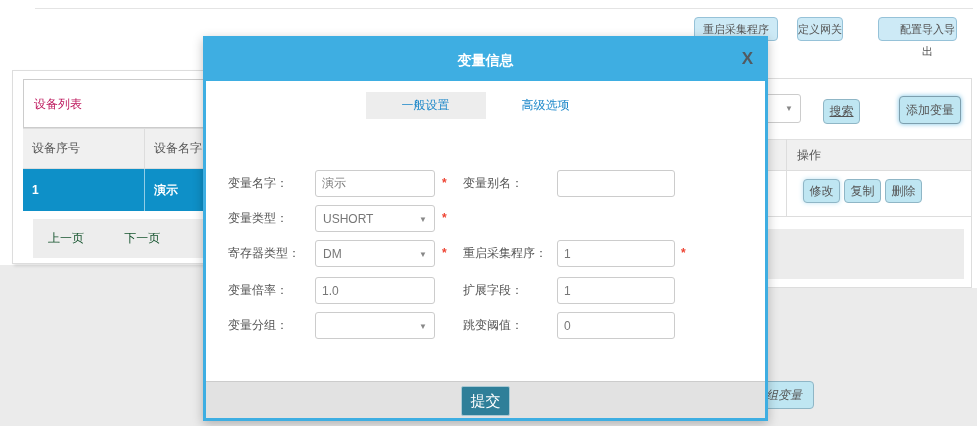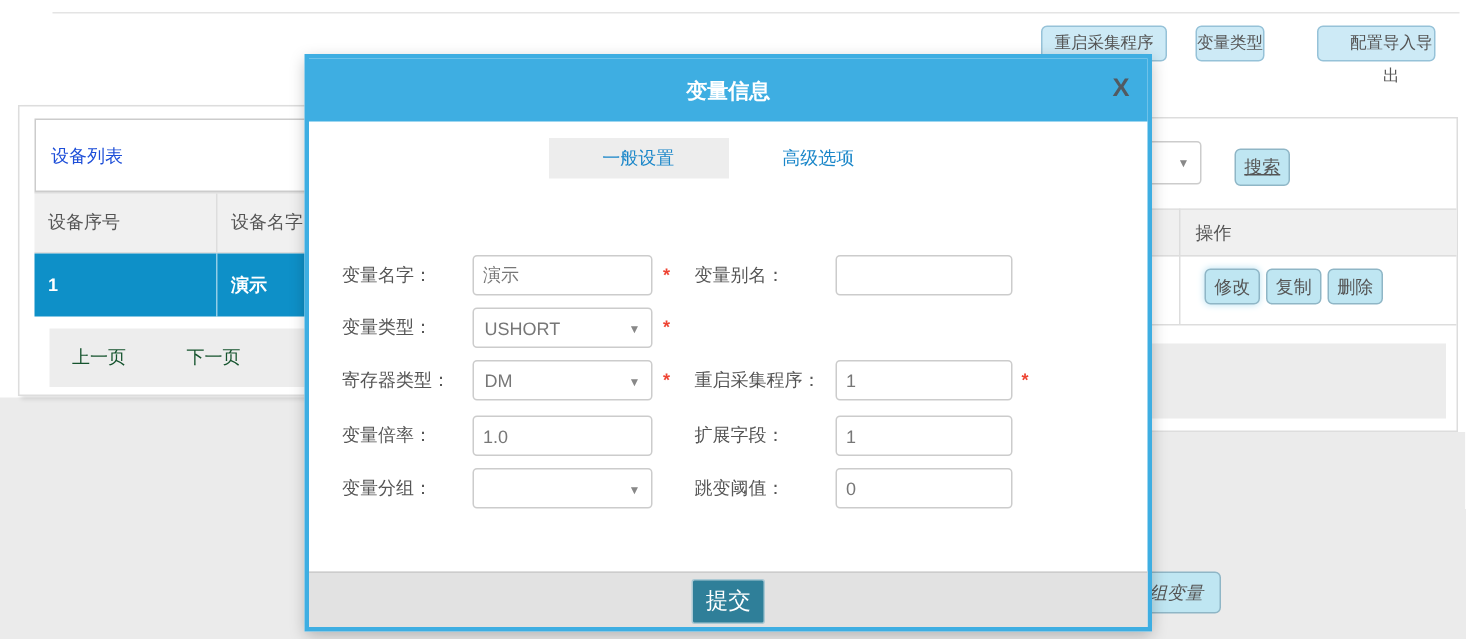--- a/index.html
+++ b/index.html
@@ -16,21 +16,21 @@
   .btn-config{left:878px;width:79px;padding-left:20px;}
 
   
   .gray-left{left:0;top:265px;width:488px;bottom:0;background:#ebebeb;}
   .gray-right{left:488px;top:288px;right:0;bottom:0;background:#ebebeb;}
 
   
   .device-panel{left:12px;top:70px;width:476px;height:194px;background:#fff;border:1px solid #ddd;
                 box-shadow:2px 2px 3px rgba(0,0,0,.12);}
   .dp-titlebox{left:10px;right:14px;top:8px;height:49px;background:#fff;border:1px solid #ccc;}
-  .dp-title{left:10px;top:16px;color:#1d4ed8;}
+  .dp-title{left:10px;top:16px;color:#be185d;}
   .dp-cutinput{left:184px;top:26px;width:56px;height:28px;background:#fff;border:1px solid #ccc;border-radius:3px;}
   .dp-header{left:10px;right:14px;top:57px;height:41px;background:#f0f0f0;
              border-top:1px solid #ddd;border-bottom:1px solid #ddd;display:flex;align-items:center;}
   .dp-header .c1{width:112px;padding-left:9px;border-right:1px solid #ddd;height:100%;line-height:39px;}
   .dp-header .c2{padding-left:9px;}
   .dp-row{left:10px;right:14px;top:98px;height:42px;background:#0e90c8;color:#fff;font-weight:bold;
           display:flex;align-items:center;cursor:pointer;}
   .dp-row .c1{width:112px;padding-left:9px;border-right:1px solid rgba(255,255,255,.55);height:100%;line-height:42px;}
   .dp-row .c2{padding-left:9px;}
   .dp-pager{left:20px;right:14px;top:148px;height:39px;background:#ededed;line-height:39px;white-space:nowrap;}
@@ -85,21 +85,21 @@
             color:#fff;border:1px solid #aac9d4;border-radius:2px;cursor:pointer;font-size:15px;}
 </style>
 </head>
 <body>
 
 <div id="app">
 
   <div class="abs topline"></div>
 
   <div class="abs top-btn btn-restart">重启采集程序</div>
-  <div class="abs top-btn btn-gateway">变量类型</div>
+  <div class="abs top-btn btn-gateway">定义网关</div>
   <div class="abs top-btn btn-config">配置导入导出</div>
 
   <div class="abs gray-left"></div>
   <div class="abs gray-right"></div>
 
   <div class="abs device-panel">
     <div class="abs dp-titlebox">
       <div class="abs dp-title">设备列表</div>
       <div class="abs dp-cutinput"></div>
     </div>
@@ -116,20 +116,21 @@
       <a class="pg-next">下一页</a>
       <span class="pg-ind">1/</span>
     </div>
   </div>
 
   <div class="abs var-panel">
     <div class="abs vp-select">
       <span class="caret">▼</span>
     </div>
     <div class="abs lite-btn vp-search">搜索</div>
+    <div class="abs lite-btn vp-add">添加变量</div>
 
     <div class="abs vp-header"></div>
     <div class="abs vp-divider"></div>
     <div class="abs vp-oplabel">操作</div>
     <div class="abs vp-rowline"></div>
 
     <div class="abs lite-btn row-btn vp-edit">修改</div>
     <div class="abs lite-btn row-btn vp-copy">复制</div>
     <div class="abs lite-btn row-btn vp-del">删除</div>
 

